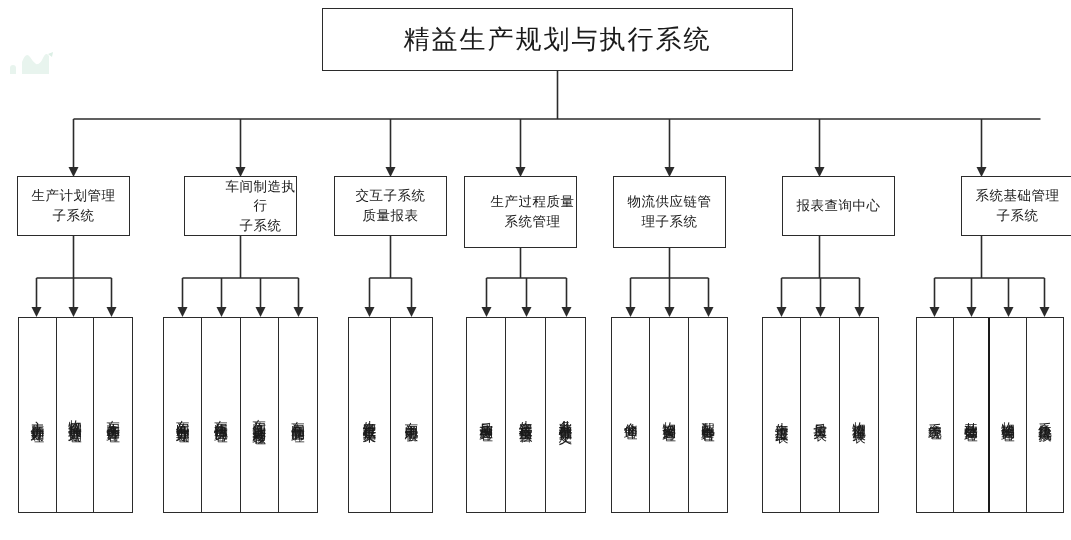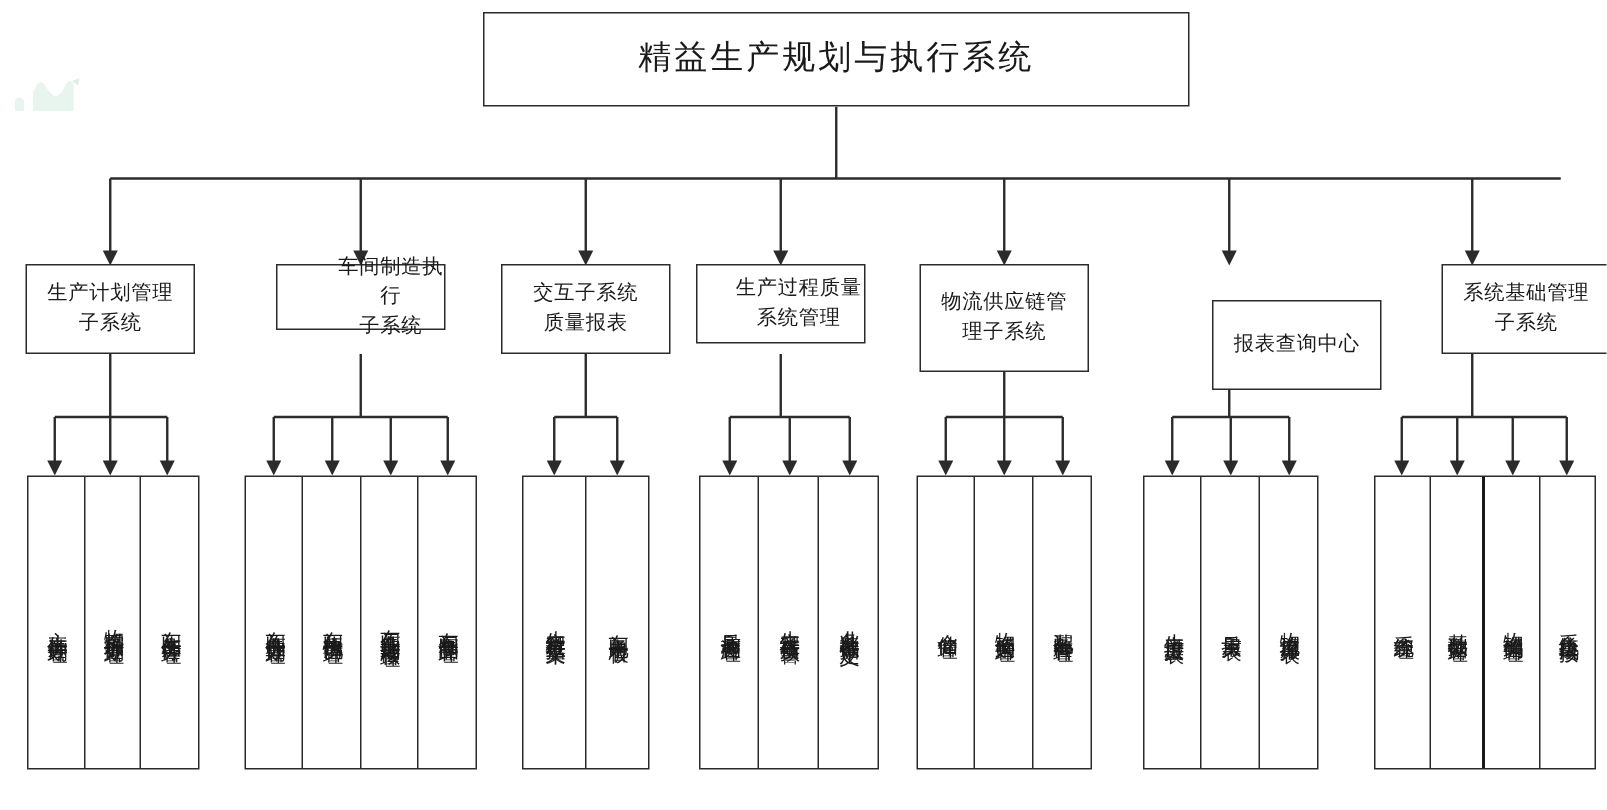--- a/index.html
+++ b/index.html
@@ -37,21 +37,21 @@
     width: 471px;
     height: 63px;
     border: 1.6px solid #2b2b2b;
     background: #ffffff;
     display: flex;
     align-items: center;
     justify-content: center;
     box-sizing: border-box;
   }
   .root-box .label {
-    font-size: 22px;
+    font-size: 26px;
     color: #1a1a1a;
     letter-spacing: 2px;
     line-height: 1.2;
     white-space: nowrap;
   }
   
   .l2-box {
     position: absolute;
     top: 176px;
     height: 60px;
@@ -223,21 +223,21 @@
         <div class="l3-cell" style="width: 33.3333%;">
           <span class="vlabel">主生产计划管理</span>
         </div>
         <div class="l3-cell" style="width: 33.3333%;">
           <span class="vlabel">物料需求计划管理</span>
         </div>
         <div class="l3-cell" style="width: 33.3333%;">
           <span class="vlabel">车间生产任务管理</span>
         </div>
       </div>
-      <div class="l2-box" style="left: 184px; top: 176px; width: 113px; height: 44px; padding-left: 40px;">
+      <div class="l2-box" style="left: 184px; top: 176px; width: 113px; height: 60px; padding-left: 40px;">
         <span class="label"><span>车间制造执行</span><br><span>子系统</span></span>
       </div>
       <div class="l3-group" style="left: 163px; top: 317px; width: 155px; height: 196px;">
         <div class="l3-cell" style="width: 25%;">
           <span class="vlabel">车间作业计划管理</span>
         </div>
         <div class="l3-cell" style="width: 25%;">
           <span class="vlabel">车间执行情况管理</span>
         </div>
         <div class="l3-cell" style="width: 25%;">
@@ -251,21 +251,21 @@
         <span class="label"><span>交互子系统</span><br><span>质量报表</span></span>
       </div>
       <div class="l3-group" style="left: 348px; top: 317px; width: 85px; height: 196px;">
         <div class="l3-cell" style="width: 50%;">
           <span class="vlabel">生产过程数据采集</span>
         </div>
         <div class="l3-cell" style="width: 50%;">
           <span class="vlabel">车间电子看板</span>
         </div>
       </div>
-      <div class="l2-box" style="left: 464px; top: 176px; width: 113px; height: 53px; padding-left: 24px;">
+      <div class="l2-box" style="left: 464px; top: 176px; width: 113px; height: 72px; padding-left: 24px;">
         <span class="label"><span>生产过程质量</span><br><span>系统管理</span></span>
       </div>
       <div class="l3-group" style="left: 466px; top: 317px; width: 120px; height: 196px;">
         <div class="l3-cell" style="width: 33.3333%;">
           <span class="vlabel">质量检测管理</span>
         </div>
         <div class="l3-cell" style="width: 33.3333%;">
           <span class="vlabel">生产过程质量预警</span>
         </div>
         <div class="l3-cell" style="width: 33.3333%;">
@@ -279,21 +279,21 @@
         <div class="l3-cell" style="width: 33.3333%;">
           <span class="vlabel">仓储管理</span>
         </div>
         <div class="l3-cell" style="width: 33.3333%;">
           <span class="vlabel">物资采购管理</span>
         </div>
         <div class="l3-cell" style="width: 33.3333%;">
           <span class="vlabel">装配备料管理</span>
         </div>
       </div>
-      <div class="l2-box" style="left: 808px; top: 176px; width: 113px; height: 60px; margin-top: 24px;">
+      <div class="l2-box" style="left: 782px; top: 176px; width: 113px; height: 60px;">
         <span class="label"><span>报表查询中心</span></span>
       </div>
       <div class="l3-group" style="left: 762px; top: 317px; width: 117px; height: 196px;">
         <div class="l3-cell" style="width: 33.3333%;">
           <span class="vlabel">生产进度报表</span>
         </div>
         <div class="l3-cell" style="width: 33.3333%;">
           <span class="vlabel">质量报表</span>
         </div>
         <div class="l3-cell" style="width: 33.3333%;">

